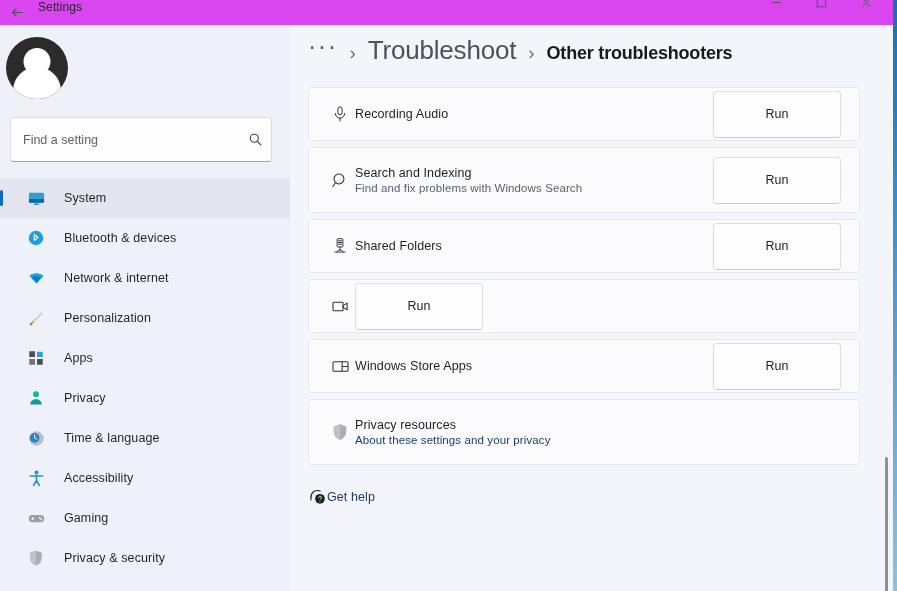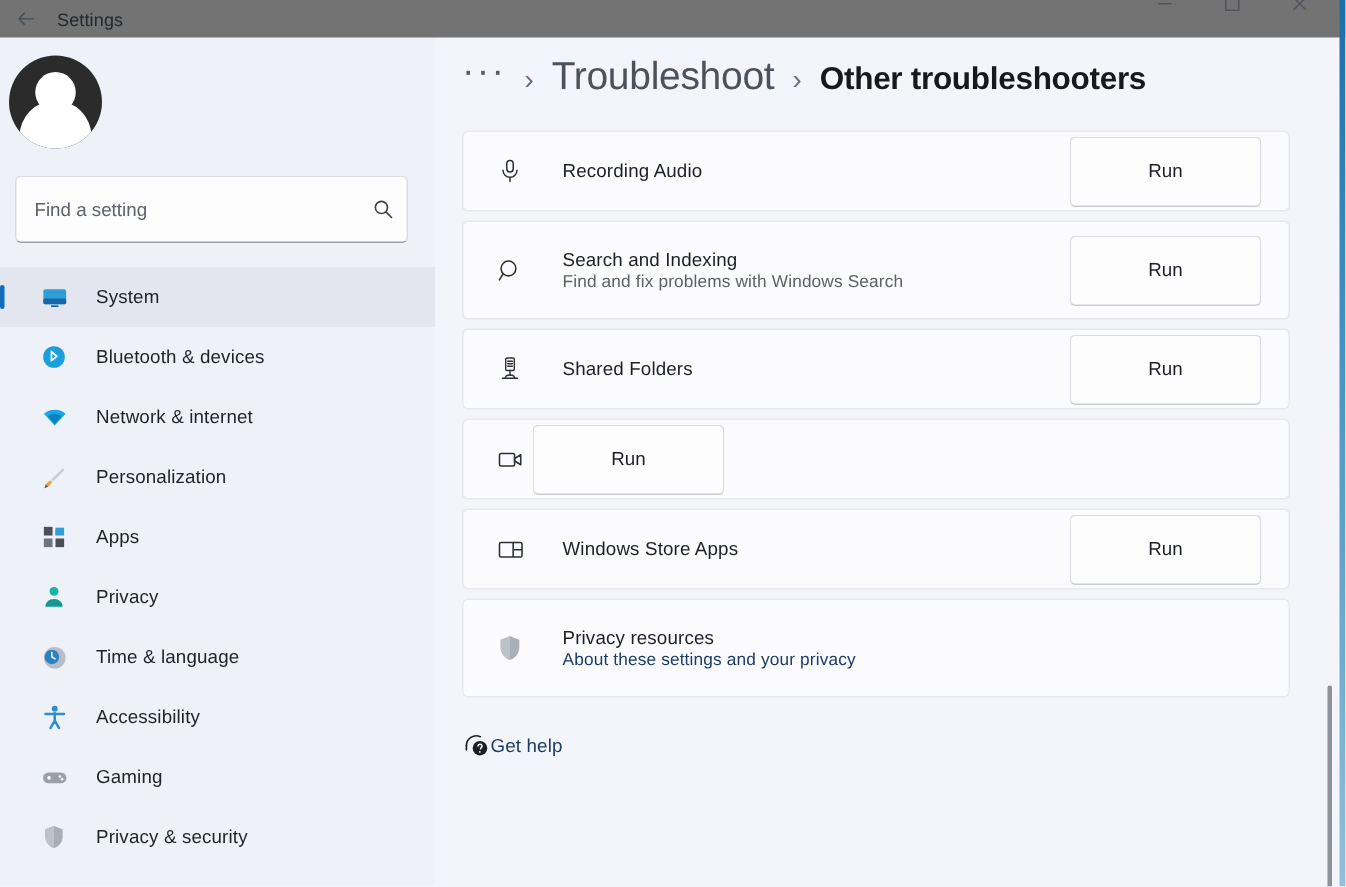--- a/index.html
+++ b/index.html
@@ -28,22 +28,21 @@
     width: 4px; height: 591px;
     background: linear-gradient(180deg, #1c6ea8 0%, #3f8fc4 35%, #6aa9d2 70%, #8fc0de 100%);
     z-index: 40;
   }
 
   
   #titlebar {
     height: 25px;
     flex: 0 0 25px;
     display: flex;
-    align-items: center;
-    background: #737373;
+    background: #d946ef;
     position: relative;
     z-index: 20;
   }
   #back-button {
     width: 34px; height: 25px;
     display: flex; align-items: center; justify-content: center;
     color: #4a4f5a;
   }
   #back-button svg { display: block; }
   #app-title {
@@ -197,21 +196,21 @@
     color: #6a6f78;
     margin: 0 12px;
     font-weight: 300;
   }
   #breadcrumb .crumb-link {
     font-size: 26px;
     color: #4c525c;
     letter-spacing: -.2px;
   }
   #breadcrumb .crumb-current {
-    font-size: 21px;
+    font-size: 18px;
     font-weight: bold;
     color: #16191e;
     letter-spacing: -.2px;
   }
 
   #card-stack {
     margin-top: 2px;
     width: 552px;
     display: flex;
     flex-direction: column;
@@ -232,21 +231,21 @@
     width: 30px;
     flex: 0 0 30px;
     display: flex;
     align-items: center;
     justify-content: center;
     color: #2b2f36;
   }
   .card-text {
     flex: 1 1 auto;
     min-width: 0;
-    margin-left: 20px;
+    margin-left: 0;
     display: flex;
     flex-direction: column;
     justify-content: center;
     gap: 2px;
   }
   .card-title {
     font-size: 12.5px;
     color: #1c1f26;
     letter-spacing: .1px;
   }

